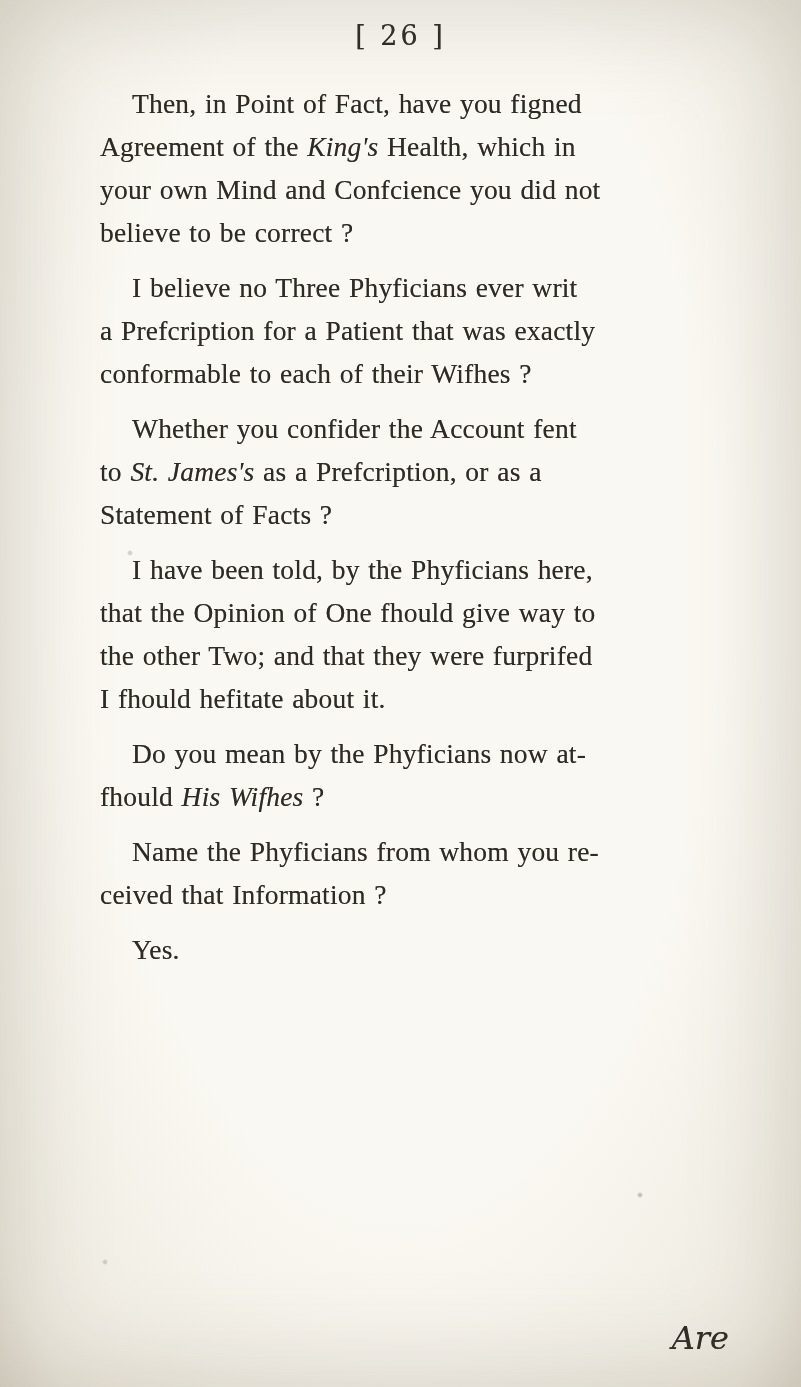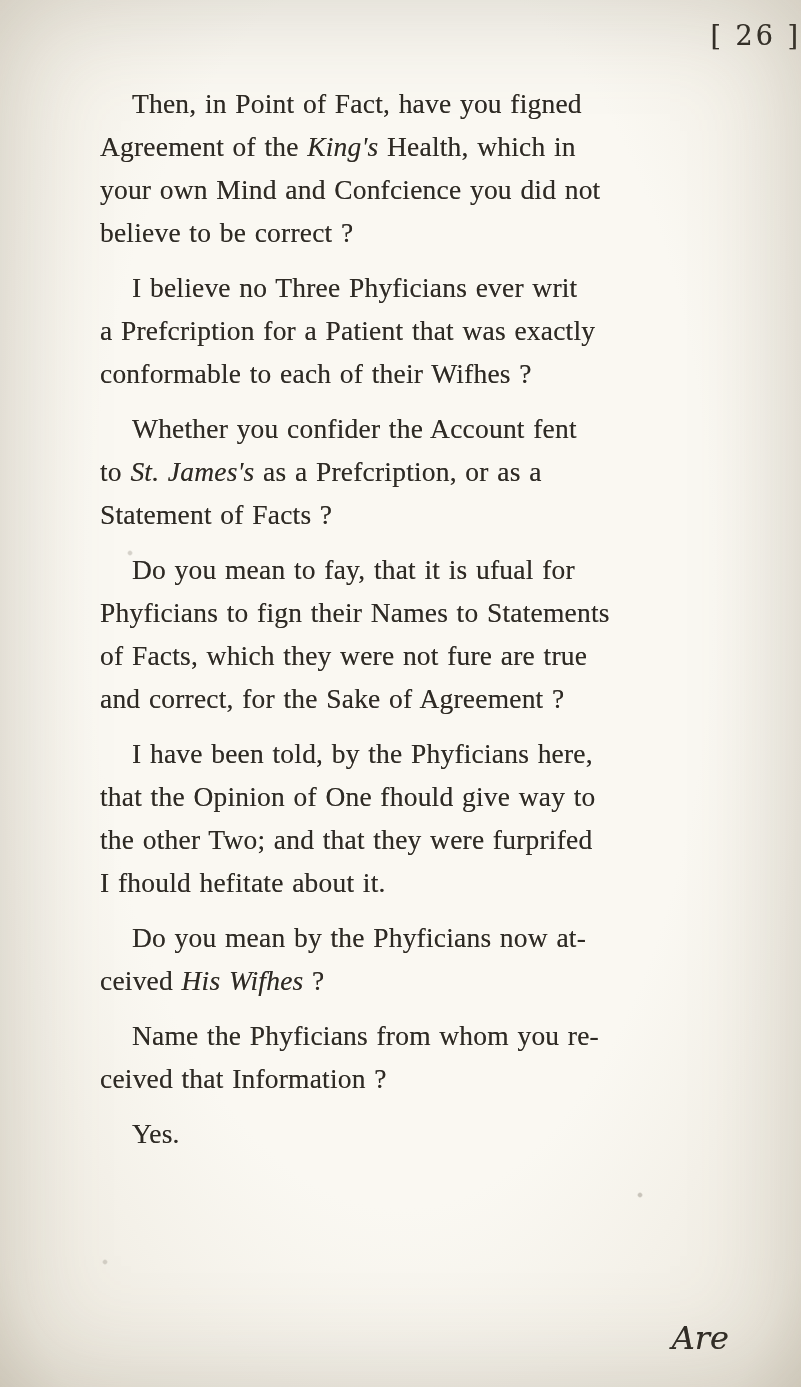--- a/index.html
+++ b/index.html
@@ -30,21 +30,21 @@
     position: absolute;
     inset: 0;
     box-shadow: inset 0 0 110px rgba(120, 108, 86, 0.28);
     pointer-events: none;
   }
   .page-number {
     position: absolute;
     top: 20px;
     left: 0;
     width: 100%;
-    text-align: right;
+    text-align: center;
     font-size: 27px;
     letter-spacing: 3px;
     text-shadow: 0 0 0.5px rgba(46, 42, 36, 0.55);
   }
   .text-block {
     position: absolute;
     top: 82px;
     left: 100px;
     width: 622px;
     font-size: 27.5px;
@@ -73,23 +73,22 @@
 </head>
 <body>
 
 <div class="page">
   <div class="page-number">[ 26 ]</div>
 
   <div class="text-block">
       <p class="para">Then, in Point of Fact, have you figned<br><span>Agreement of the </span><span class="it">King's</span><span> Health, which in</span><br>your own Mind and Confcience you did not<br>believe to be correct ?</p>
       <p class="para">I believe no Three Phyficians ever writ<br>a Prefcription for a Patient that was exactly<br>conformable to each of their Wifhes ?</p>
       <p class="para">Whether you confider the Account fent<br><span>to </span><span class="it">St. James's</span><span> as a Prefcription, or as a</span><br>Statement of Facts ?</p>
-      <p class="para">Do you mean to fay, that it is ufual for<br>Phyficians to fign their Names to Statements<br>of Facts, which they were not fure are true<br>and correct, for the Sake of Agreement ?</p>
       <p class="para">I have been told, by the Phyficians here,<br>that the Opinion of One fhould give way to<br>the other Two; and that they were furprifed<br>I fhould hefitate about it.</p>
-      <p class="para">Do you mean by the Phyficians now at-<br><span>ceived </span><span class="it">His Wifhes</span><span> ?</span></p>
+      <p class="para">Do you mean by the Phyficians now at-<br><span>fhould </span><span class="it">His Wifhes</span><span> ?</span></p>
       <p class="para">Name the Phyficians from whom you re-<br>ceived that Information ?</p>
       <p class="para">Yes.</p>
     </div>
 
   <div class="catchword">Are</div>
 
   <div class="vignette"></div>
 </div>
 
 </body></html>

